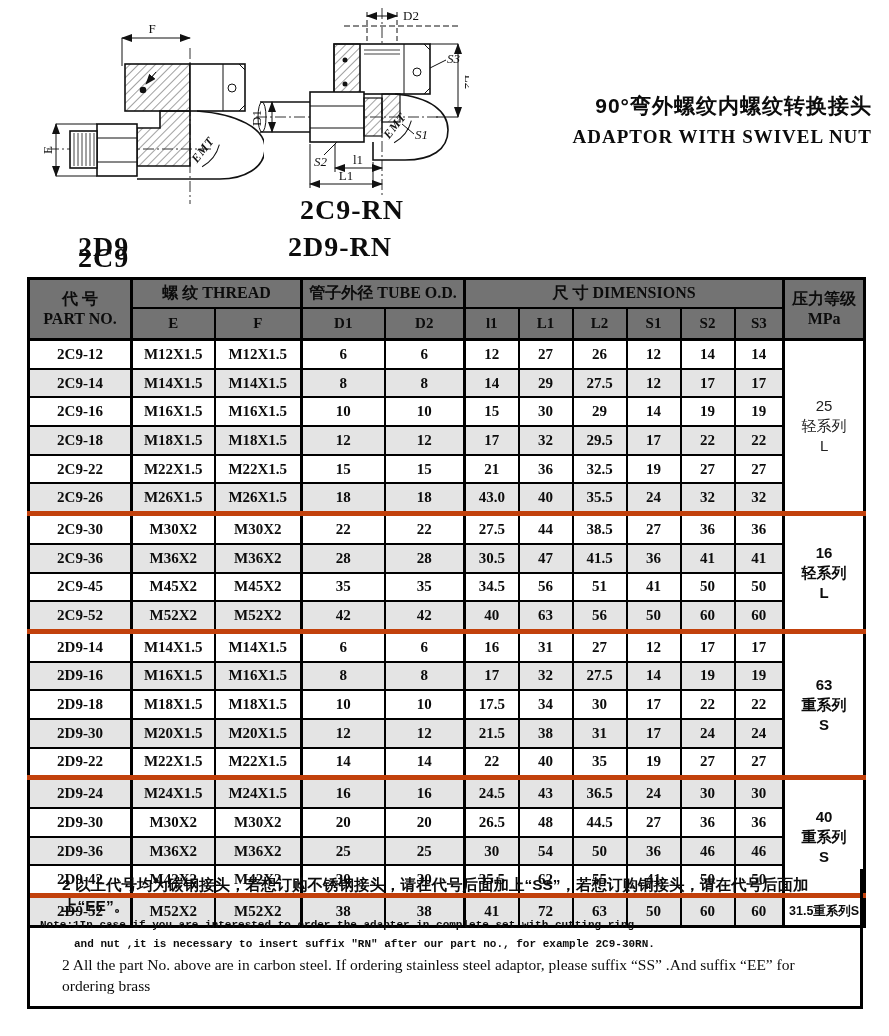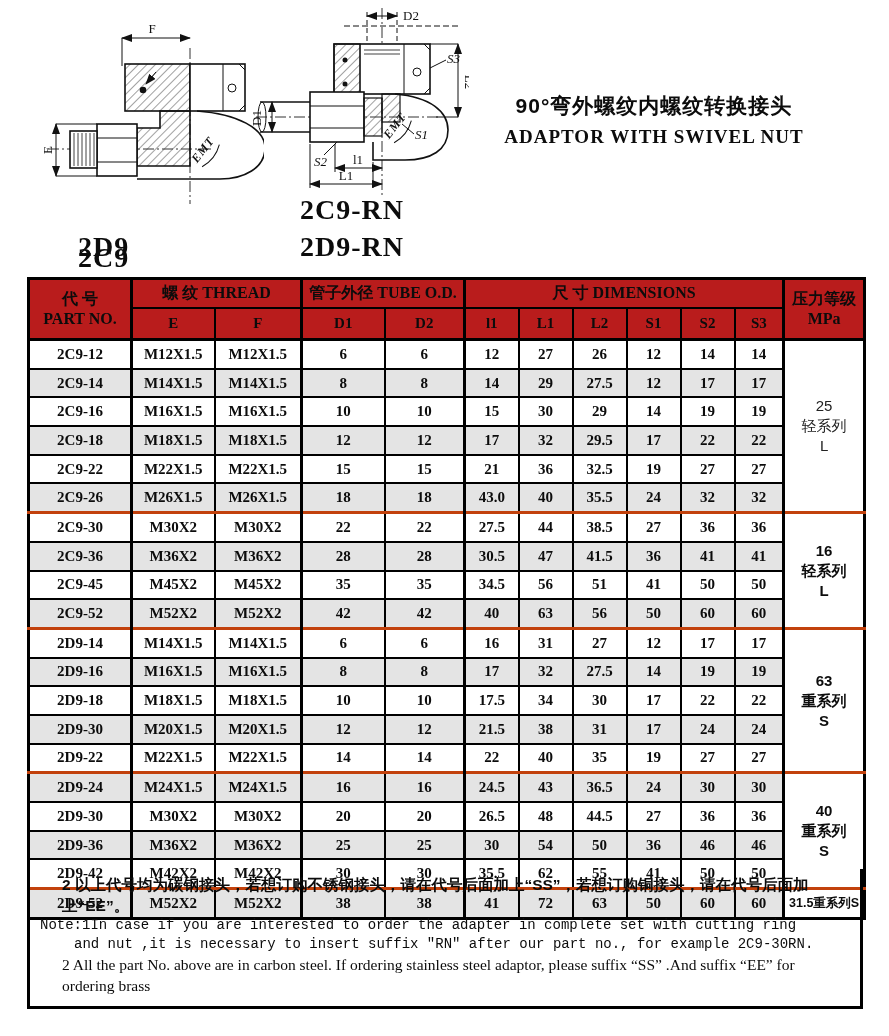--- a/index.html
+++ b/index.html
@@ -8,60 +8,60 @@
 
   
   .drawing{position:absolute;}
   #draw-left{left:42px;top:16px;}
   #draw-right{left:252px;top:2px;}
   svg text{font-family:"Liberation Serif","DejaVu Serif",serif;fill:#111;}
   .dimtxt{font-size:13px;}
   .dimtxt-i{font-size:13px;font-style:italic;}
   .logotxt{font-size:12px;font-weight:700;font-style:italic;letter-spacing:1px;}
 
-  #title-block{position:absolute;left:436px;top:92px;width:436px;text-align:center;}
+  #title-block{position:absolute;left:436px;top:92px;width:436px;text-align:right;}
   #title-zh{font-family:"Liberation Sans","DejaVu Sans",sans-serif;font-weight:700;font-size:21px;letter-spacing:1px;}
   .title-en{font-weight:700;font-size:19px;line-height:27px;letter-spacing:1px;margin-top:3px;}
 
   .code{position:absolute;font-size:28px;font-weight:700;letter-spacing:1px;}
   #code-1{left:78px;top:194px;margin-top:48px;}
   #code-2{left:78px;top:231px;}
   #code-3{left:300px;top:194px;}
-  #code-4{left:300px;top:231px;}
+  #code-4{left:288px;top:231px;}
 
   
   #spec-table{position:absolute;left:27px;top:277px;width:836px;border-collapse:collapse;
       table-layout:fixed;font-weight:700;font-size:15px;}
   #spec-table th,#spec-table td{border:2px solid #000;padding:0;text-align:center;vertical-align:middle;
       overflow:hidden;white-space:nowrap;}
   #spec-table{border:3px solid #000;}
-  #spec-table thead th{background:#b91c1c;}
+  #spec-table thead th{background:#737373;}
   #spec-table thead tr.hr1 th{height:27px;font-size:16px;}
   #spec-table thead tr.hr2 th{height:29px;}
   #spec-table thead th.two-line{font-size:16px;line-height:20px;}
   #spec-table thead tr.hr2 th{border-bottom:3px solid #000;}
   #spec-table thead th.two-line{border-bottom:3px solid #000;}
   .bR{border-right:3px solid #000 !important;}
   #spec-table tbody td{height:26.7px;}
   #spec-table tbody tr.shade td{background:#e4e4e4;}
-  #spec-table tbody tr.group-start td{border-top:3px solid #c2410c;}
+  #spec-table tbody tr.group-start td{border-top:5px solid #c2410c;}
   #spec-table tbody td:nth-child(1),
   #spec-table tbody td:nth-child(3),
   #spec-table tbody td:nth-child(5),
   #spec-table tbody td:nth-child(11){border-right:3px solid #000;}
   .pressure-cell{background:#fff !important;font-size:15px;line-height:20px;white-space:normal !important;
       font-family:"Liberation Sans","DejaVu Sans",sans-serif;font-weight:700;}
   .pressure-cell.light{font-weight:400;color:#222;}
   .pressure-cell.small{font-size:12.5px;margin-left:18px;}
 
   
   #notes-box{position:absolute;left:27px;top:869px;width:810px;height:128px;
       border:3px solid #000;border-top:none;padding:5px 10px 4px 10px;}
   .note-zh{font-family:"Liberation Sans","DejaVu Sans",sans-serif;font-weight:700;font-size:15.5px;line-height:21px;}
-  .note-en-mono{font-family:"Liberation Mono","DejaVu Sans Mono",monospace;font-weight:400;font-size:14px;line-height:19px;}
+  .note-en-mono{font-family:"Liberation Mono","DejaVu Sans Mono",monospace;font-weight:700;font-size:11px;line-height:19px;}
   .note-en-serif{font-family:"Liberation Serif","DejaVu Serif",serif;font-weight:400;font-size:15.5px;line-height:21px;}
   .ind1{padding-left:22px;}
   .ind2{padding-left:34px;}
 </style>
 </head>
 <body>
 
 <div id="page">
 
   <svg id="draw-left" class="drawing" width="222" height="192" viewBox="0 0 222 192">

